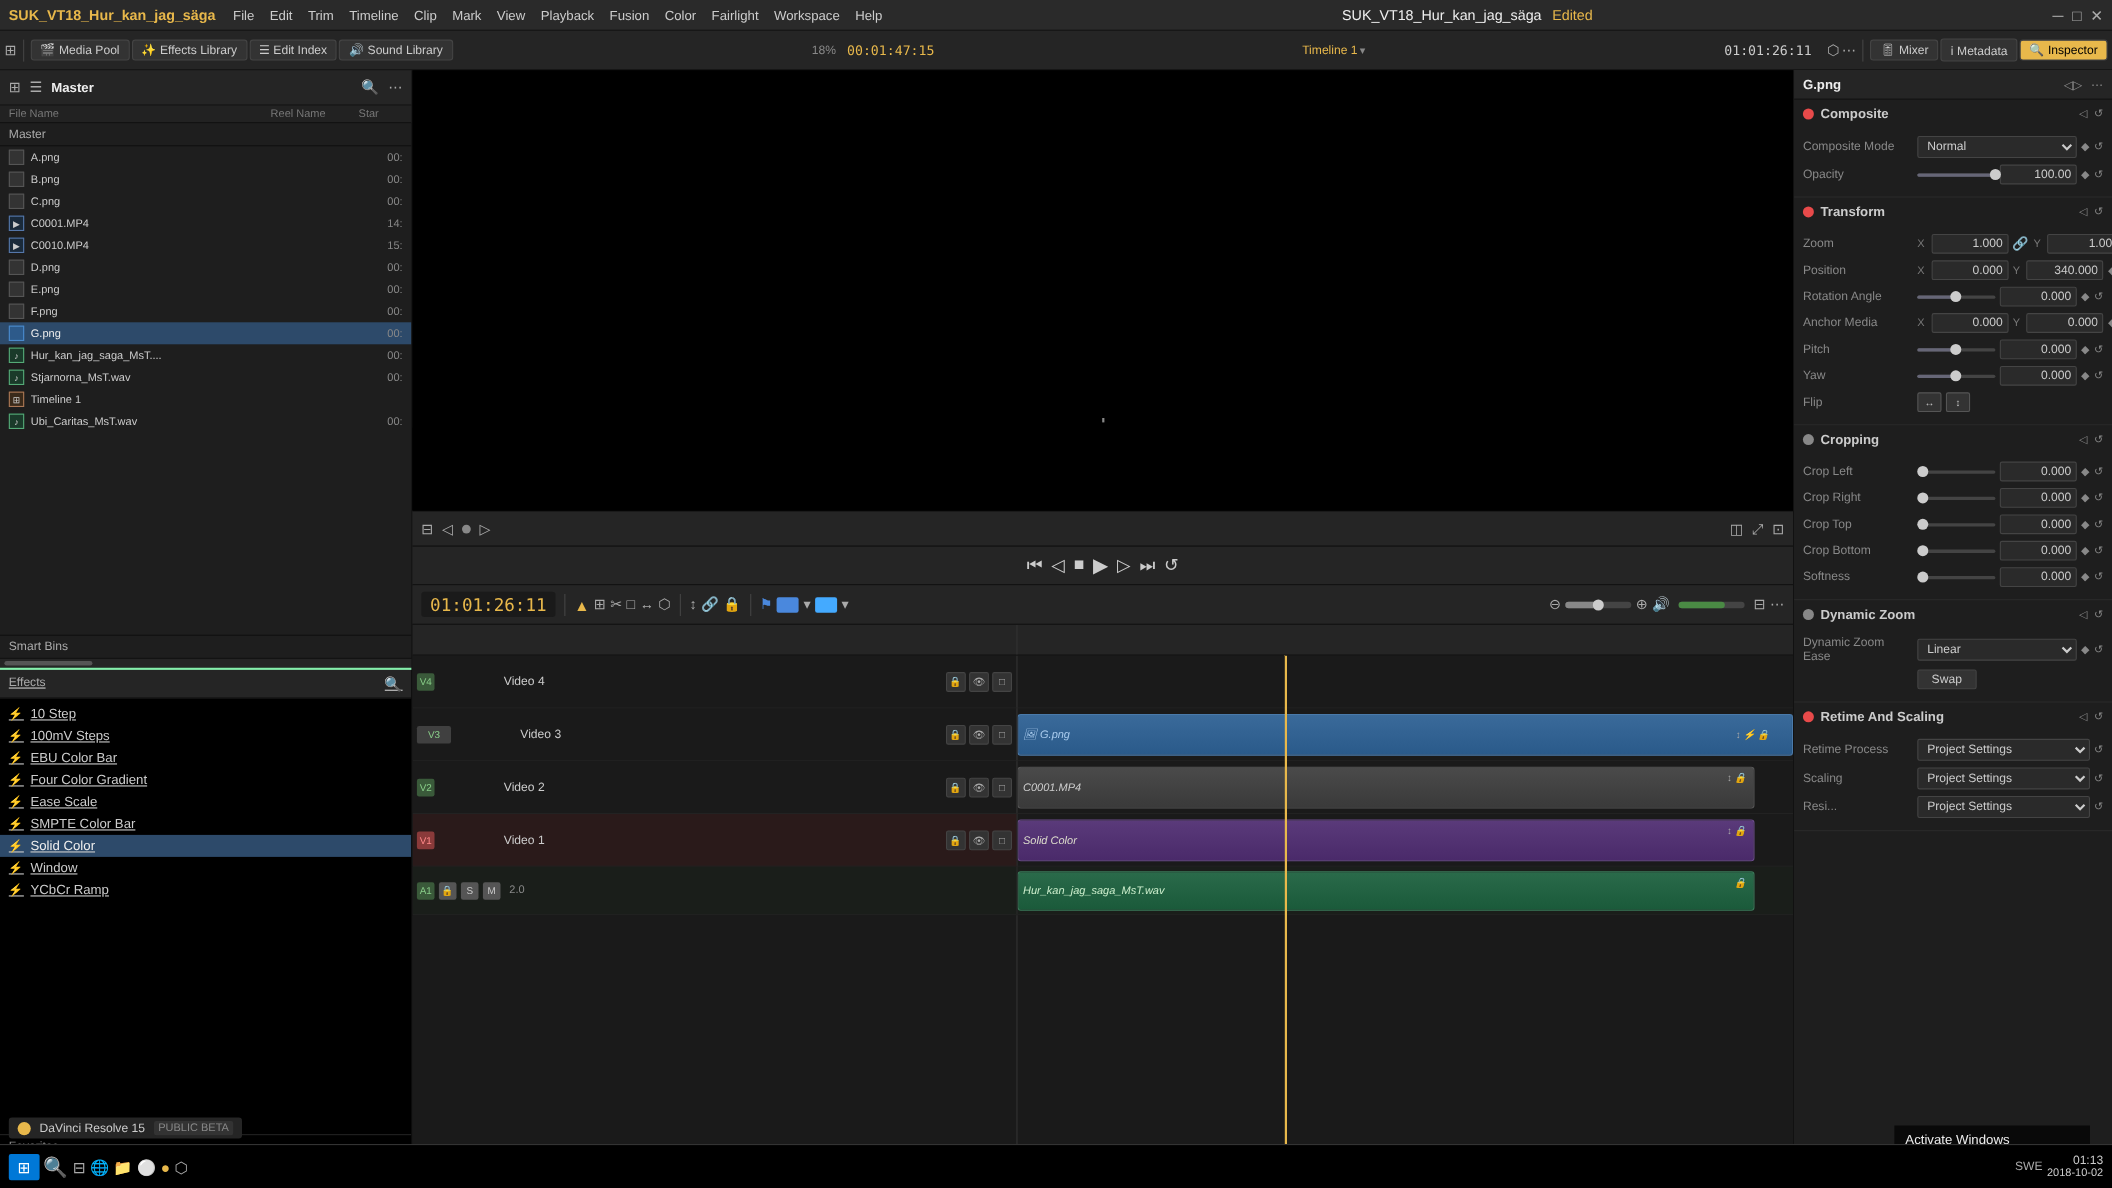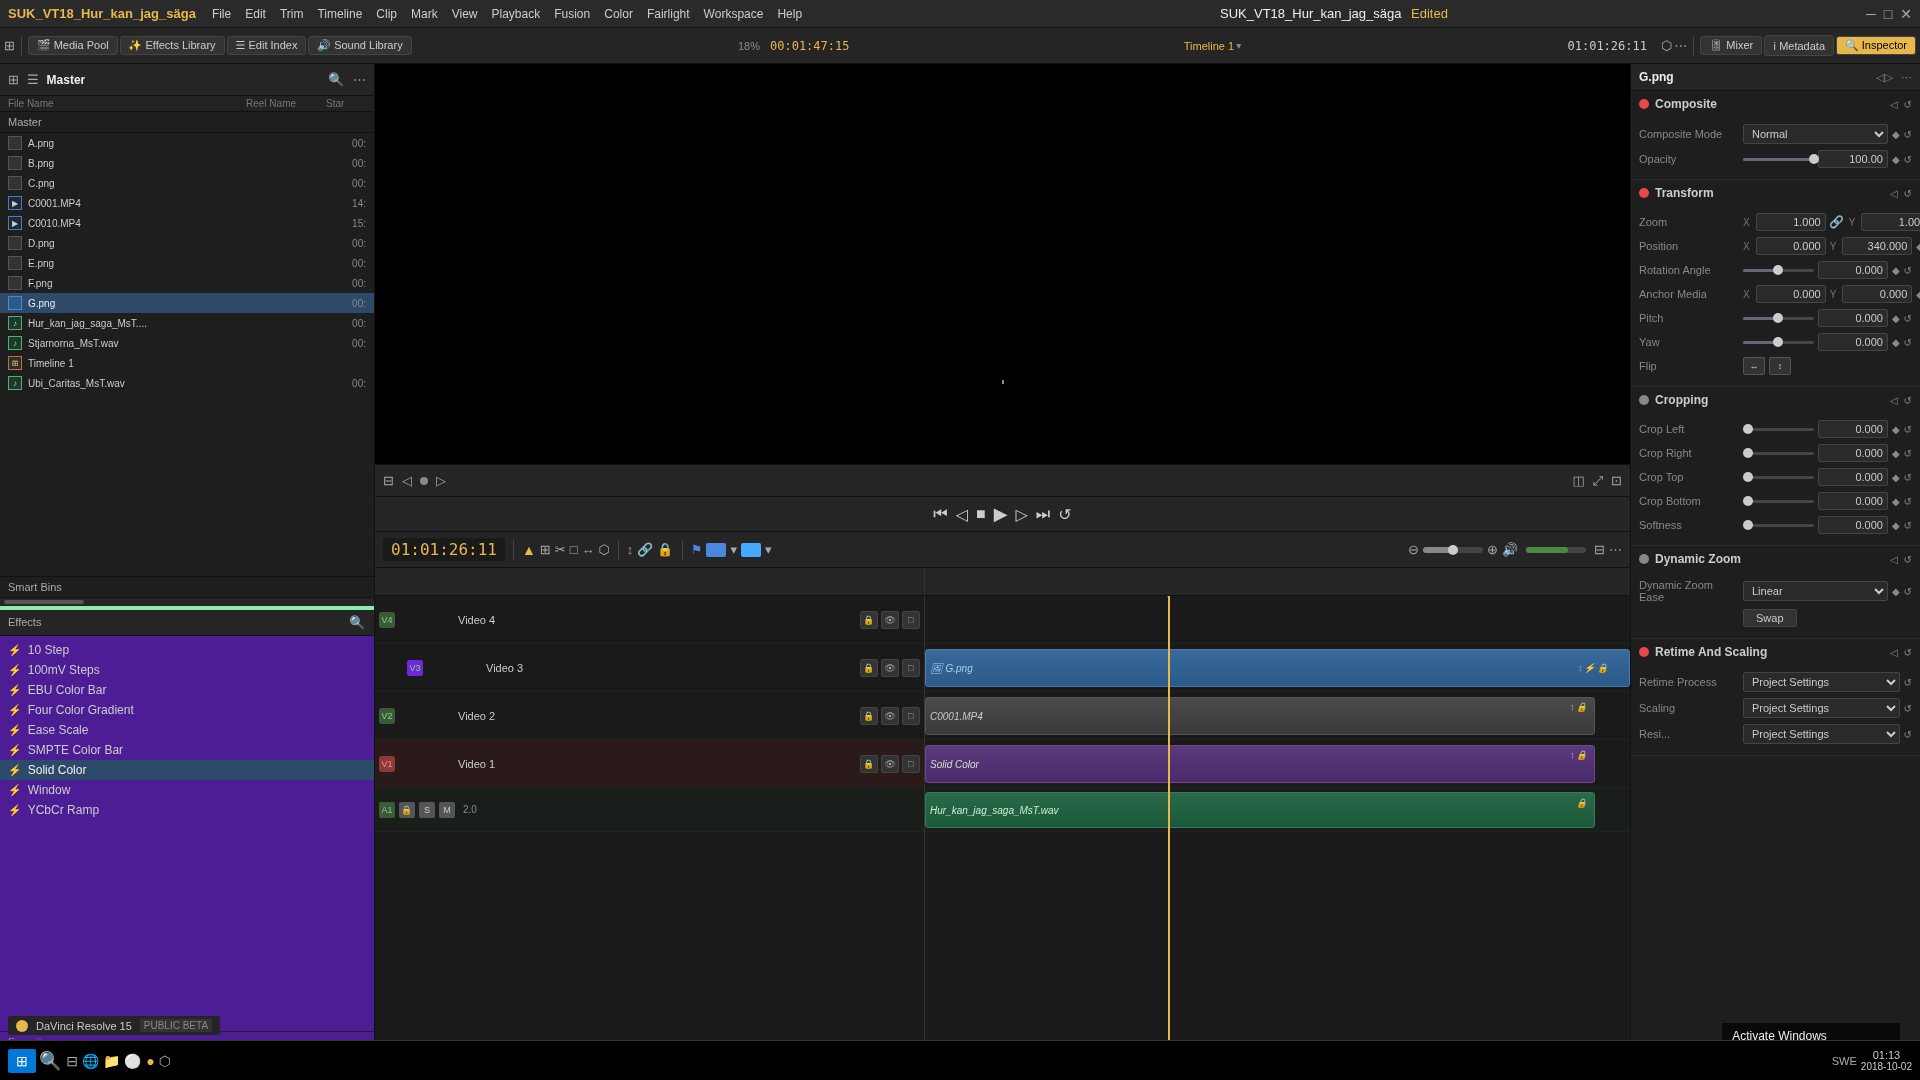--- a/index.html
+++ b/index.html
@@ -29,21 +29,21 @@
     .file-item.selected { background: #2d4a6a; }
     .file-icon { width: 14px; height: 14px; border: 1px solid #555; background: #333; display: flex; align-items: center; justify-content: center; font-size: 8px; flex-shrink: 0; }
     .file-icon.video { border-color: #5577aa; background: #1a2a3a; }
     .file-icon.audio { border-color: #55aa77; background: #1a3a2a; }
     .file-icon.timeline { border-color: #aa7755; background: #3a2a1a; }
     .file-name { font-size: 10px; color: #ccc; flex: 1; }
     .file-duration { font-size: 10px; color: #888; }
     .smart-bins { padding: 4px 8px; font-size: 11px; color: #aaa; border-top: 1px solid #111; border-bottom: 1px solid #111; }
 
     
-    #effects-panel { background: #4c1d95; border-top: 4px solid #86efac; }
+    #effects-panel { background: #000000; border-top: 2px solid #86efac; text-decoration: underline; }
     #effects-toolbar { display: flex; align-items: center; background: #252525; padding: 2px 8px; border-bottom: 1px solid #111; height: 28px; gap: 6px; }
     #effects-content { display: flex; height: calc(100% - 28px); }
     #effects-tree { width: 120px; border-right: 1px solid #111; padding: 4px 0; }
     .effects-category { padding: 3px 8px; font-size: 11px; color: #aaa; cursor: pointer; }
     .effects-category.bold { color: #ccc; font-weight: bold; }
     .effects-sub { padding: 3px 16px; font-size: 11px; color: #999; cursor: pointer; }
     .effects-sub.active { color: #e8b84b; background: #2a2a2a; }
     #effects-items { flex: 1; padding: 4px 0; overflow-y: auto; }
     .effect-item { display: flex; align-items: center; padding: 3px 8px; gap: 6px; cursor: pointer; }
     .effect-item.selected { background: #2d4a6a; }
@@ -104,21 +104,21 @@
     .inspector-slider-fill { height: 100%; background: #667; border-radius: 2px; }
     .inspector-slider-thumb { width: 10px; height: 10px; background: #ccc; border-radius: 50%; position: absolute; top: -3.5px; }
     .inspector-diamond { color: #888; font-size: 10px; cursor: pointer; }
     .composite-mode-select { background: #2a2a2a; border: 1px solid #444; color: #ccc; padding: 2px 4px; border-radius: 2px; font-size: 11px; flex: 1; }
     .bottom-tab { padding: 6px 20px; font-size: 12px; color: #888; cursor: pointer; display: flex; flex-direction: column; align-items: center; gap: 2px; }
     .bottom-tab.active { color: #e8b84b; border-top: 2px solid #e8b84b; }
     .bottom-tab-icon { font-size: 14px; }
 
     
     #taskbar { height: 40px; background: #000; border-top: 1px solid #333; display: flex; align-items: center; padding: 0 8px; gap: 4px; position: absolute; bottom: 0; left: 0; right: 0; }
-    .taskbar-time { color: #ccc; font-size: 11px; text-align: center; margin-left: auto; }
+    .taskbar-time { color: #ccc; font-size: 11px; text-align: right; margin-left: auto; }
     .taskbar-tray { display: flex; align-items: center; gap: 4px; }
 
     
     ::-webkit-scrollbar { width: 6px; height: 6px; }
     ::-webkit-scrollbar-track { background: #1a1a1a; }
     ::-webkit-scrollbar-thumb { background: #444; border-radius: 3px; }
 
     .activate-overlay { position: absolute; bottom: 20px; right: 20px; background: rgba(0,0,0,0.7); color: #ccc; padding: 6px 10px; font-size: 11px; }
     .activate-overlay .title { color: #eee; font-size: 12px; }
     .activate-overlay .subtitle { font-size: 10px; color: #aaa; }
@@ -470,21 +470,21 @@
             <span class="track-label"></span>
             <span class="track-name">Video 4</span>
             <div class="track-icons">
               <div class="track-icon-btn">🔒</div>
               <div class="track-icon-btn">👁</div>
               <div class="track-icon-btn">□</div>
             </div>
           </div>
 
           <div class="track-row">
-            <div style="width:16px;height:16px;background:#6d28d9;border-radius:2px;font-size:9px;display:flex;align-items:center;justify-content:center;color:#8c8;cursor:pointer;flex-shrink:0;margin-left:28px;">V3</div>
+            <div style="width:31px;height:16px;background:#404040;border-radius:2px;font-size:9px;display:flex;align-items:center;justify-content:center;color:#8c8;cursor:pointer;flex-shrink:0;">V3</div>
             <span class="track-label"></span>
             <span class="track-name">Video 3</span>
             <div class="track-icons">
               <div class="track-icon-btn">🔒</div>
               <div class="track-icon-btn">👁</div>
               <div class="track-icon-btn">□</div>
             </div>
           </div>
 
           <div class="track-row">

